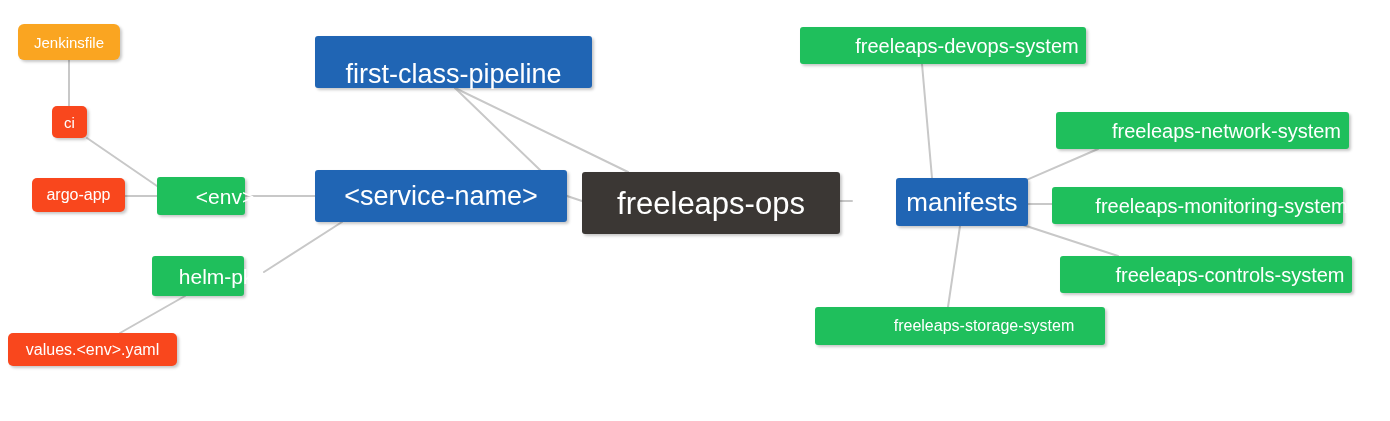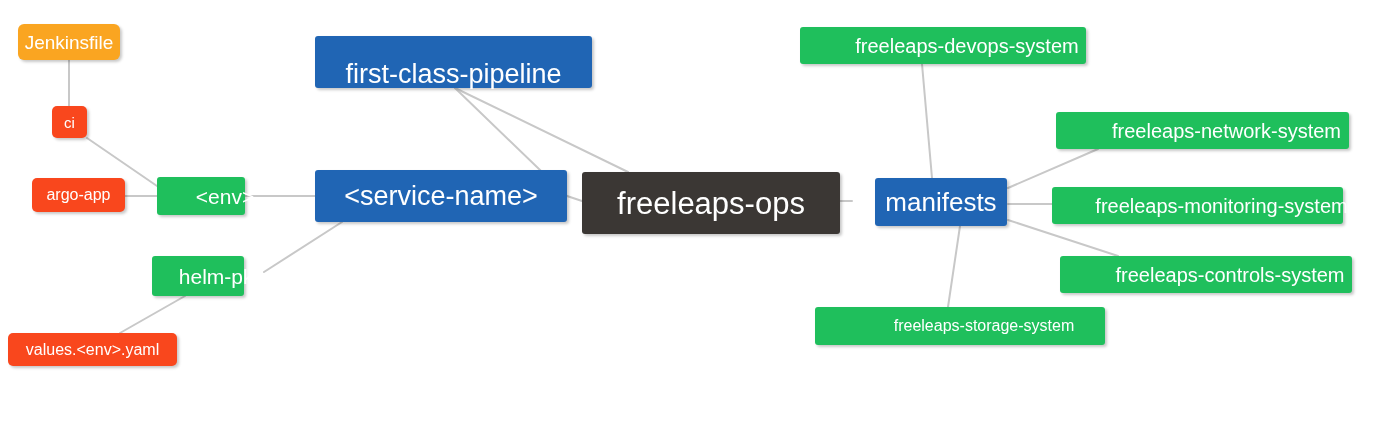--- a/index.html
+++ b/index.html
@@ -76,21 +76,21 @@
       <line x1="567" y1="196" x2="582" y2="201" stroke="#c8c8c8" stroke-width="2" stroke-linecap="round"></line>
       <line x1="840" y1="201" x2="852" y2="201" stroke="#c8c8c8" stroke-width="2" stroke-linecap="round"></line>
       <line x1="932" y1="178" x2="922" y2="64" stroke="#c8c8c8" stroke-width="2" stroke-linecap="round"></line>
       <line x1="1008" y1="188" x2="1098" y2="149" stroke="#c8c8c8" stroke-width="2" stroke-linecap="round"></line>
       <line x1="1008" y1="204" x2="1052" y2="204" stroke="#c8c8c8" stroke-width="2" stroke-linecap="round"></line>
       <line x1="1008" y1="220" x2="1118" y2="256" stroke="#c8c8c8" stroke-width="2" stroke-linecap="round"></line>
       <line x1="960" y1="226" x2="948" y2="307" stroke="#c8c8c8" stroke-width="2" stroke-linecap="round"></line>
     </svg>
 
   <div id="node-layer">
-      <div class="node orange" style="left: 18px; top: 24px; width: 102px; height: 36px; font-size: 19px;">
+      <div class="node orange" style="left: 18px; top: 24px; width: 102px; height: 36px; font-size: 15px;">
         <span>Jenkinsfile</span>
       </div>
       <div class="node red" style="left: 52px; top: 106px; width: 35px; height: 32px; font-size: 15px;">
         <span>ci</span>
       </div>
       <div class="node red" style="left: 32px; top: 178px; width: 93px; height: 34px; font-size: 16px;">
         <span>argo-app</span>
       </div>
       <div class="node green" style="left: 157px; top: 177px; width: 88px; height: 38px; font-size: 21px;">
         <span>&lt;env&gt;</span>
@@ -103,21 +103,21 @@
       </div>
       <div class="node green" style="left: 152px; top: 256px; width: 92px; height: 40px; font-size: 21px;">
         <span>helm-pkg</span>
       </div>
       <div class="node red" style="left: 8px; top: 333px; width: 169px; height: 33px; font-size: 16px;">
         <span>values.&lt;env&gt;.yaml</span>
       </div>
       <div class="node root" style="left: 582px; top: 172px; width: 258px; height: 62px; font-size: 31px;">
         <span>freeleaps-ops</span>
       </div>
-      <div class="node blue" style="left: 875px; top: 178px; width: 132px; height: 48px; font-size: 26px;">
+      <div class="node blue" style="left: 896px; top: 178px; width: 132px; height: 48px; font-size: 26px;">
         <span>manifests</span>
       </div>
       <div class="node green" style="left: 800px; top: 27px; width: 286px; height: 37px; font-size: 20px;">
         <span>freeleaps-devops-system</span>
       </div>
       <div class="node green" style="left: 1056px; top: 112px; width: 293px; height: 37px; font-size: 20px;">
         <span>freeleaps-network-system</span>
       </div>
       <div class="node green" style="left: 1052px; top: 187px; width: 291px; height: 37px; font-size: 20px;">
         <span>freeleaps-monitoring-system</span>

